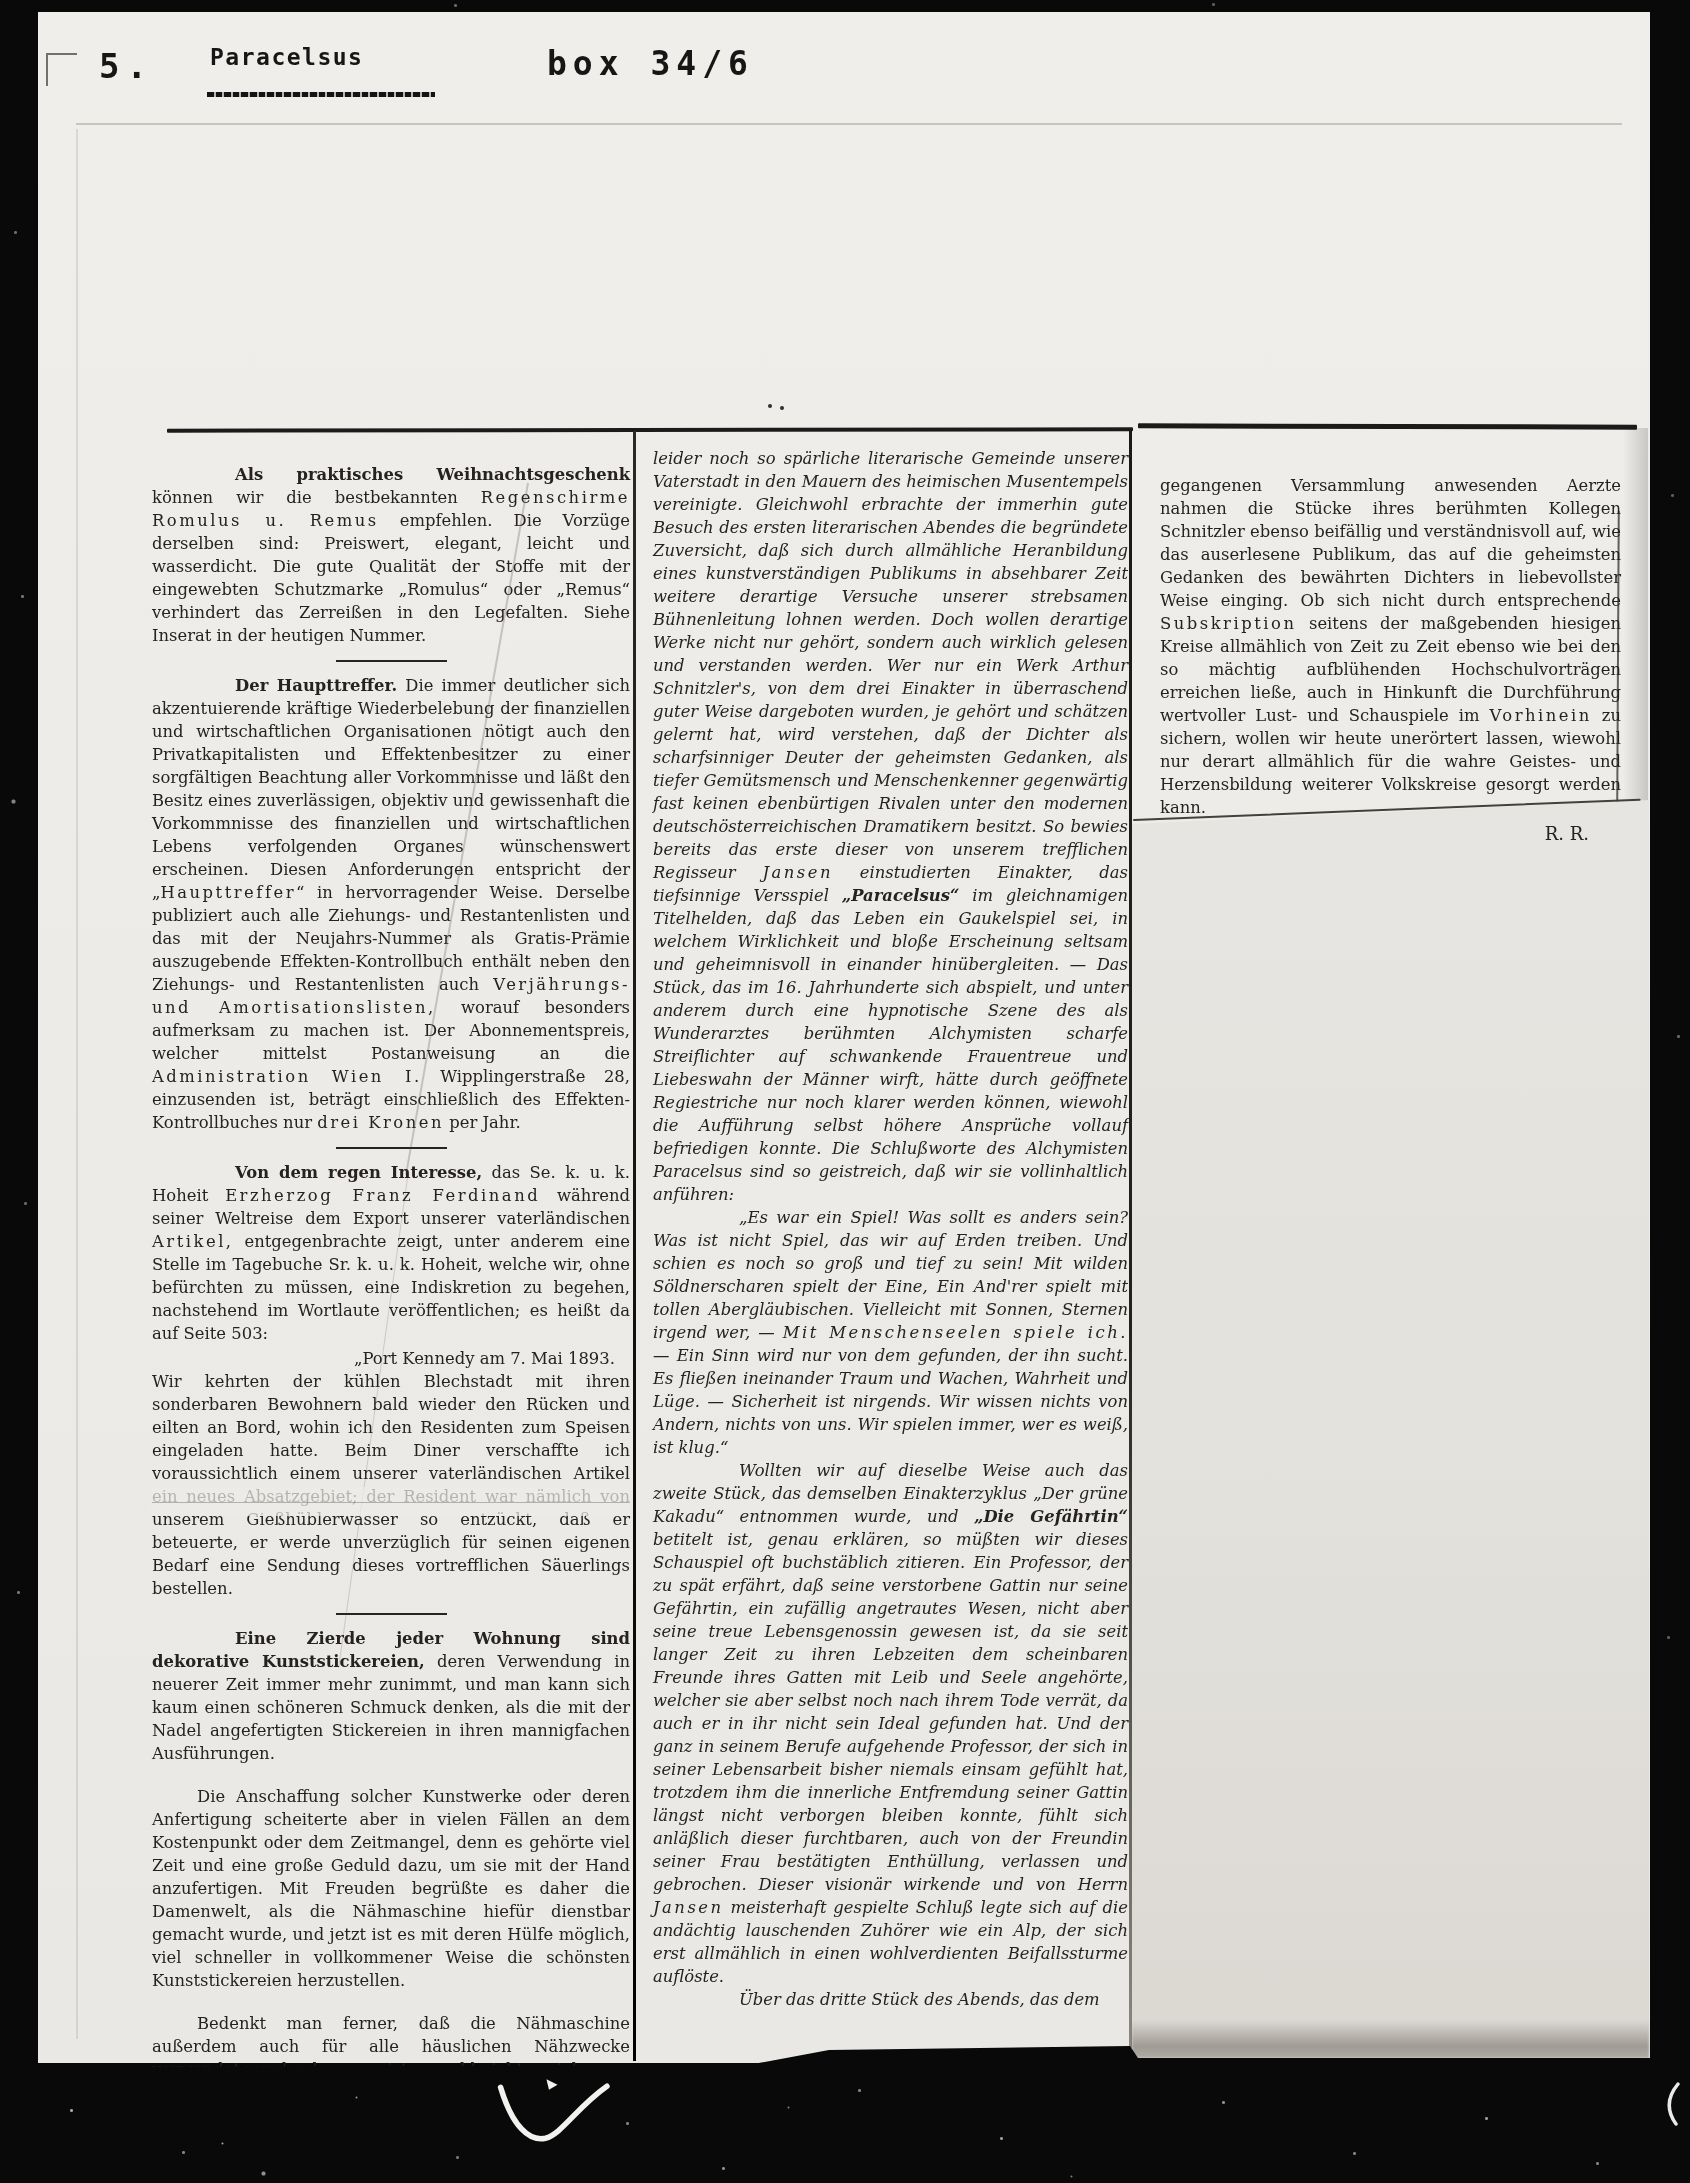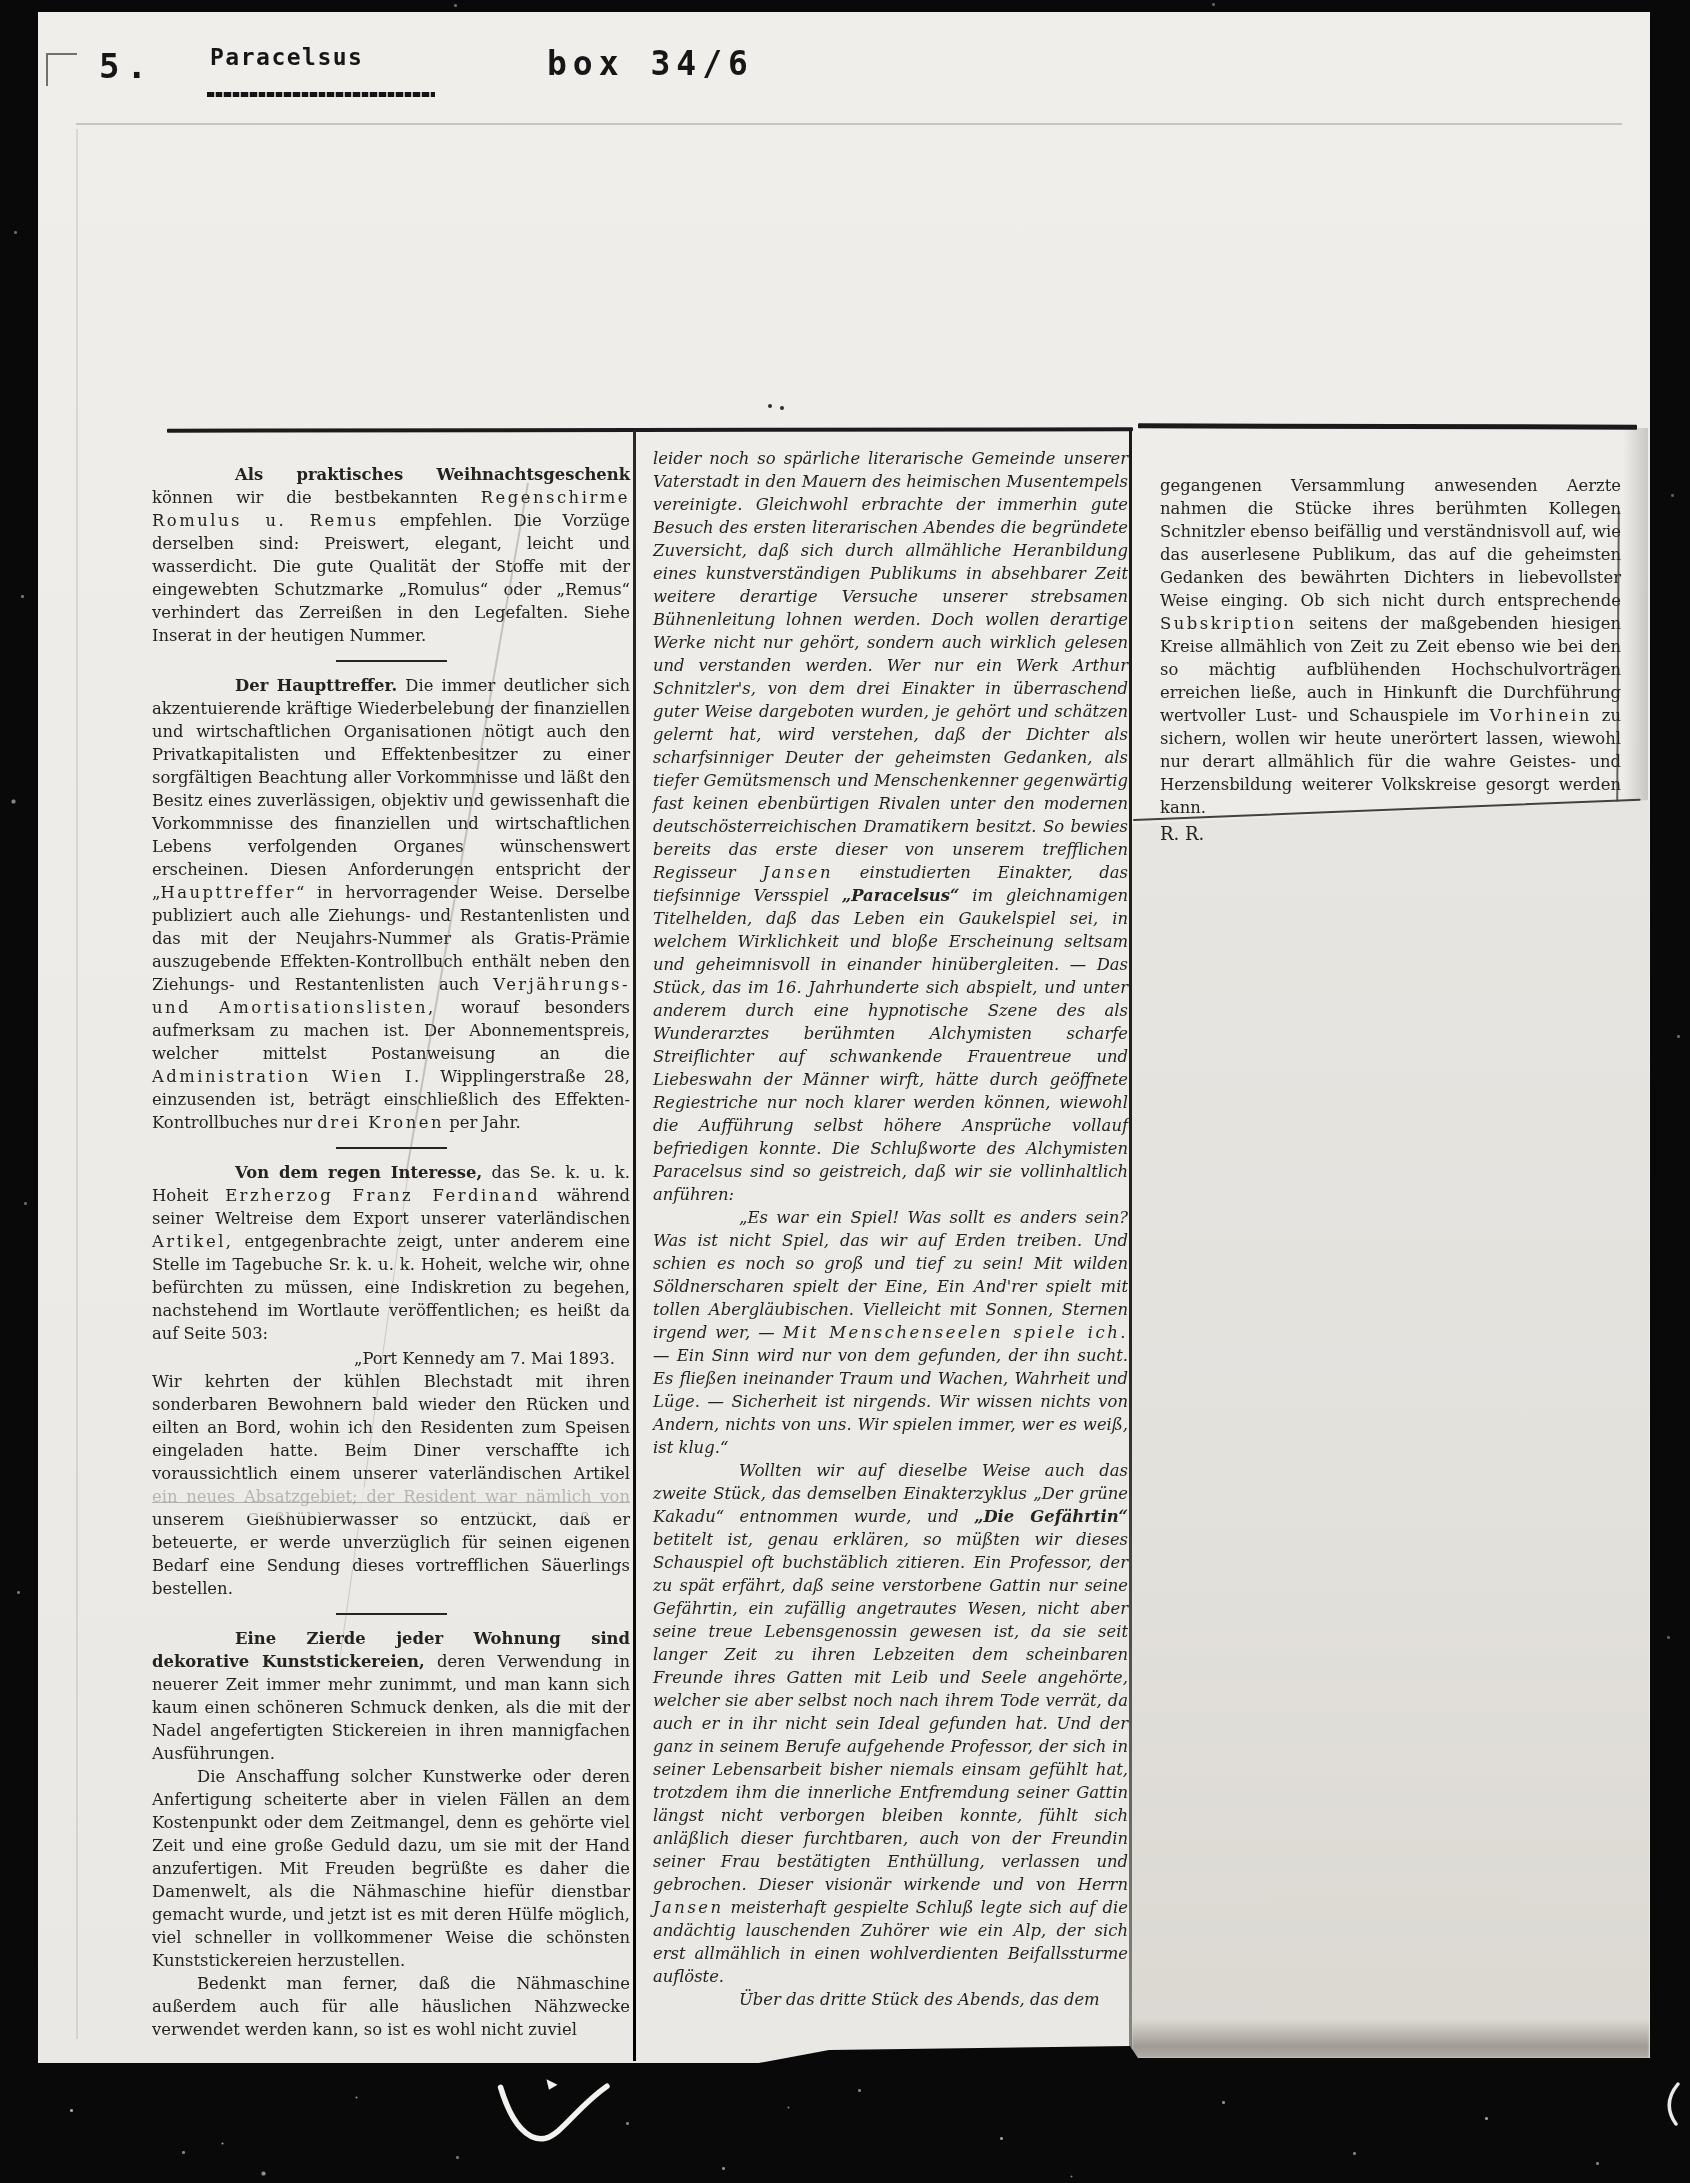--- a/index.html
+++ b/index.html
@@ -33,27 +33,27 @@
   .right-shadow{position:absolute;left:1623px;top:428px;width:25px;height:1632px;
         background:linear-gradient(90deg,rgba(0,0,0,0),rgba(0,0,0,.16));}
   
   .col{position:absolute;font-family:"DejaVu Serif","Liberation Serif",serif;
        font-size:16.4px;line-height:23px;color:#262220;text-align:justify;z-index:4;}
   #col1{left:152px;top:463px;width:478px;}
   #col2{left:653px;top:447px;width:475px;font-style:italic;}
   #col3{left:1160px;top:474px;width:461px;}
   .para{margin:0;}
   .indent{text-indent:83px;}
-  .indent-sm{text-indent:45px;}
+  .indent-sm{text-indent:45px;margin-top:20px;}
   .quote{text-indent:86px;}
   .dateline{padding-left:202px;text-align:left;margin-top:2px;}
   .b{font-weight:bold;}
   .sp{letter-spacing:2.5px;}
   .divider{width:111px;height:2px;background:#262320;margin:13px auto 12px auto;}
-  .sig{text-align:left;padding-right:32px;margin:3px 0 0 0;font-size:18px;}
+  .sig{text-align:right;padding-right:32px;margin:3px 0 0 0;font-size:18px;}
   
   .crease1{position:absolute;left:527px;top:483px;width:1.5px;height:702px;background:rgba(80,72,64,.26);
         transform:rotate(10deg);transform-origin:top center;z-index:5;}
   .crease2{position:absolute;left:407px;top:1178px;width:1px;height:495px;background:rgba(80,72,64,.20);
         transform:rotate(8deg);transform-origin:top center;z-index:5;}
   .smudge-band{position:absolute;left:151px;top:1487px;width:479px;height:29px;background:rgba(236,235,231,.72);z-index:6;}
   .smudge-line{position:absolute;left:152px;top:1502px;width:478px;height:1px;background:rgba(110,104,96,.45);z-index:6;}
   
   .backing{position:absolute;left:1132px;top:798px;width:517px;height:1260px;z-index:3;
         background:linear-gradient(180deg,#e7e5e1 0%,#e3e1dc 55%,#dbd8d2 100%);

